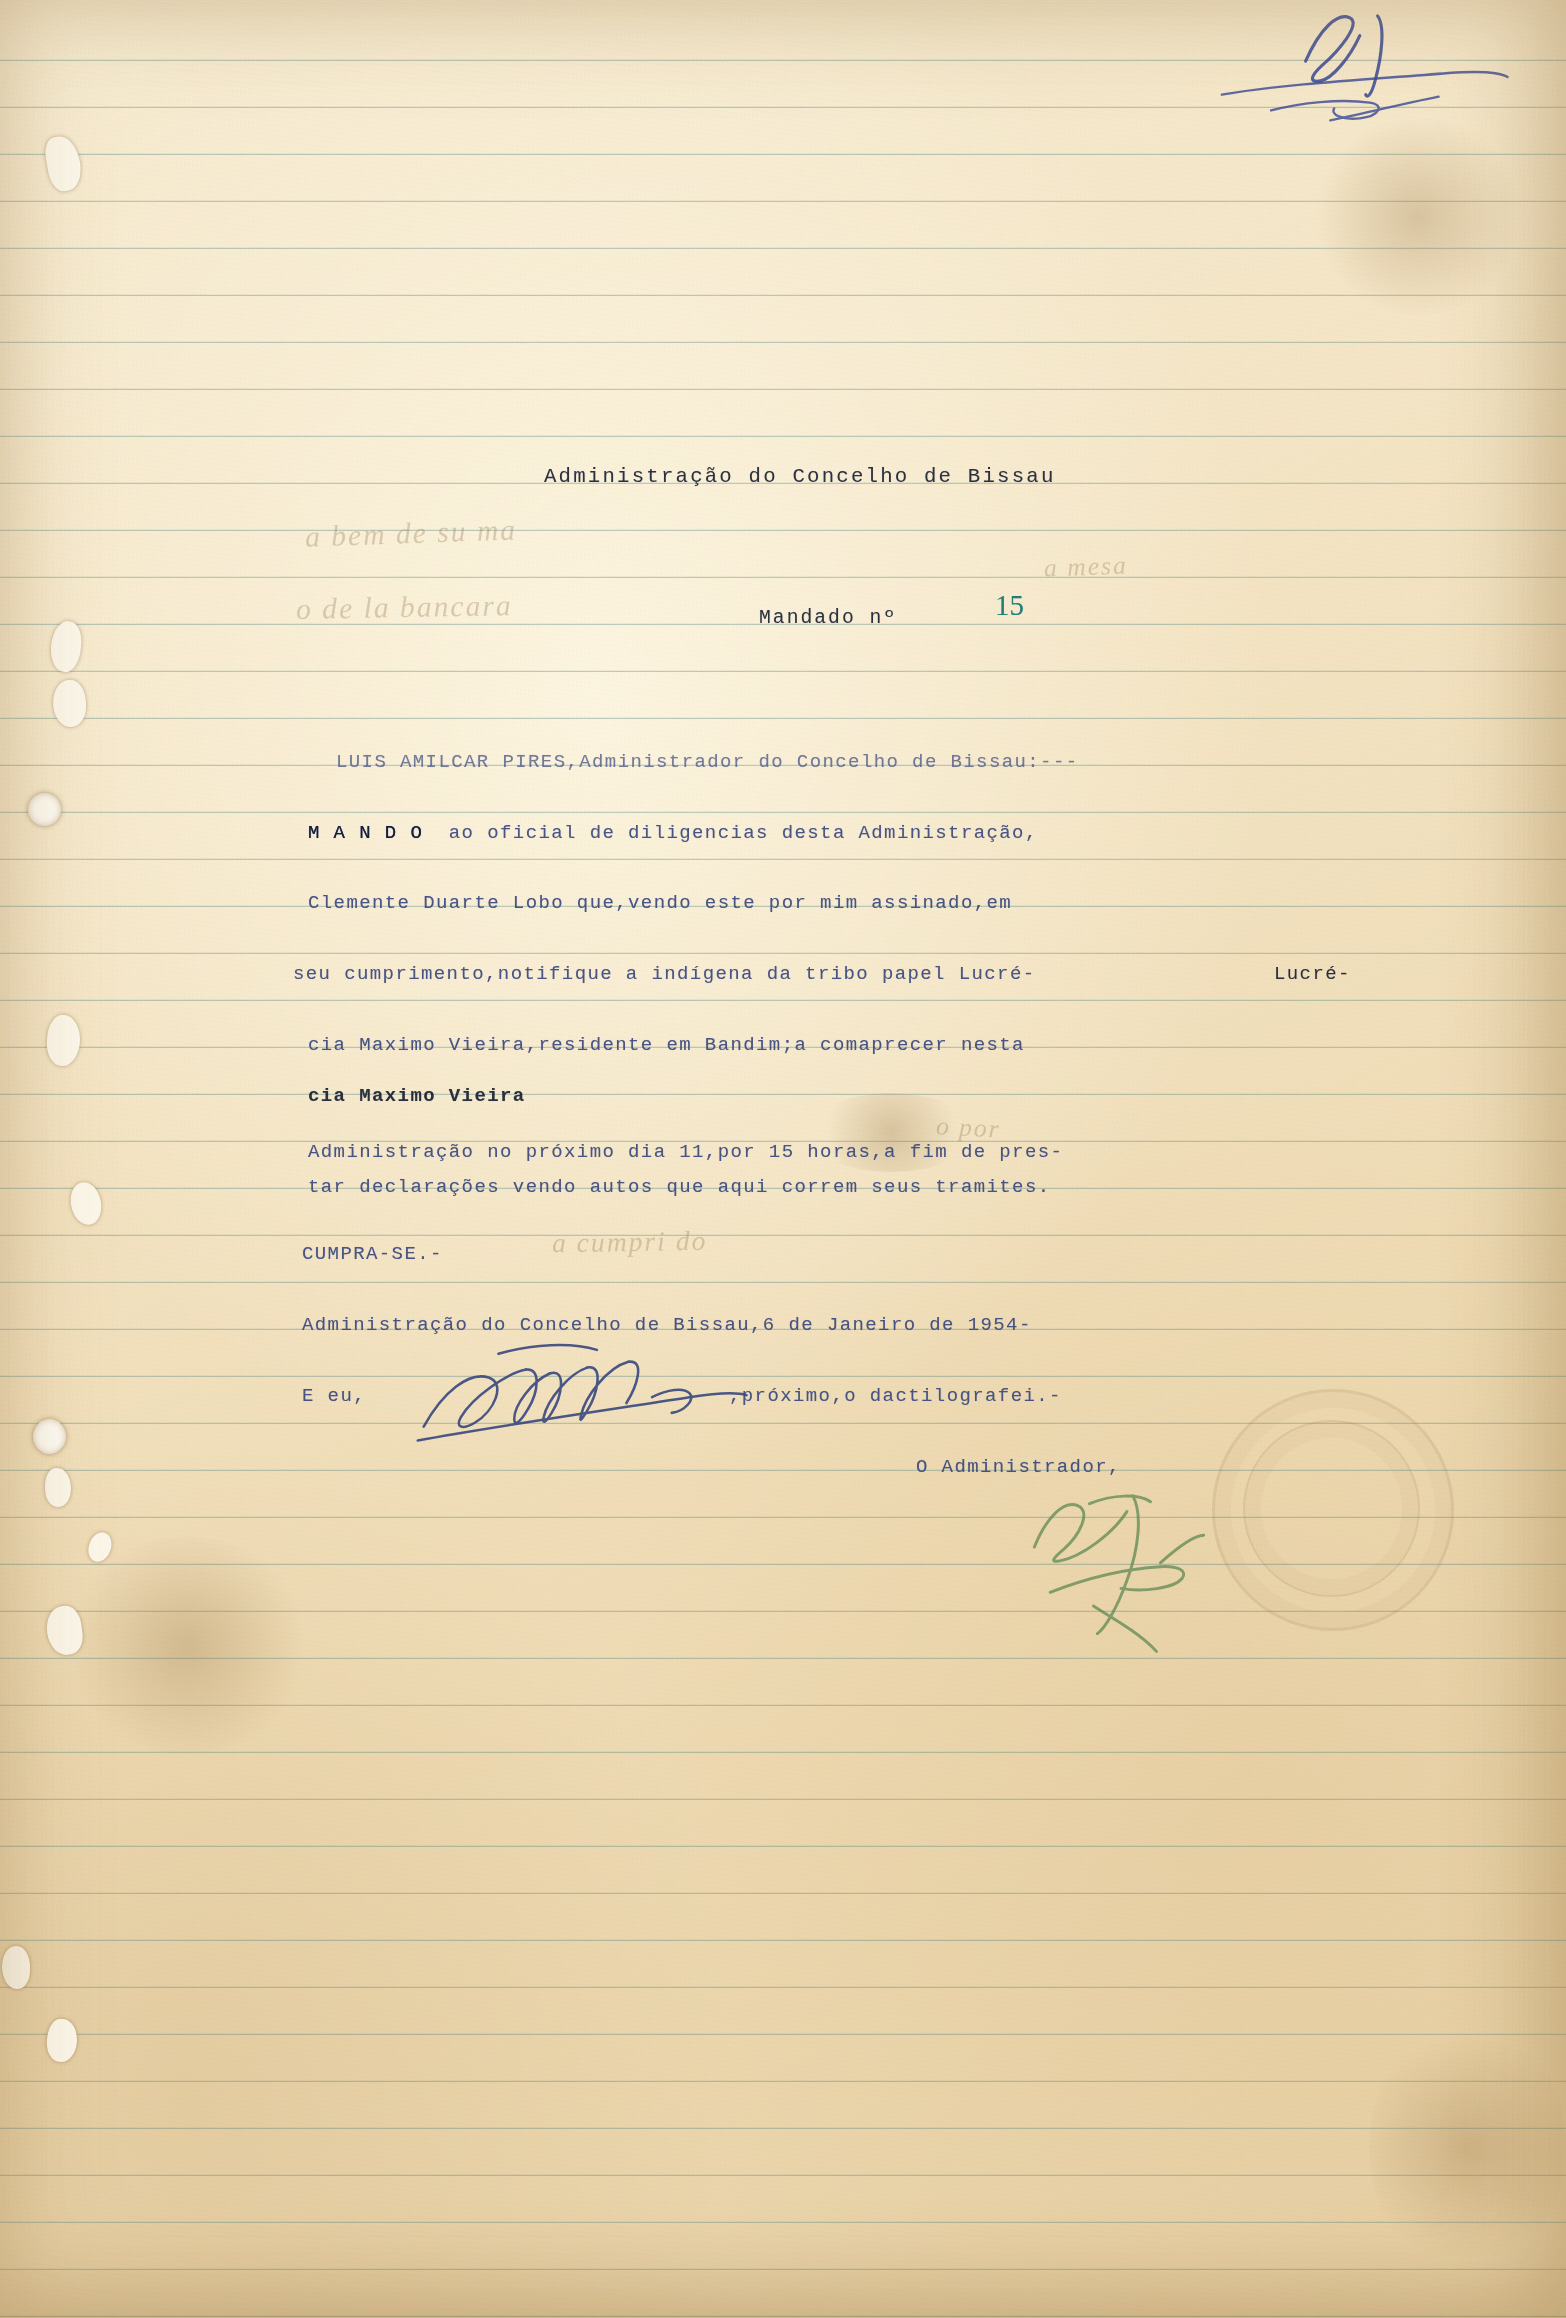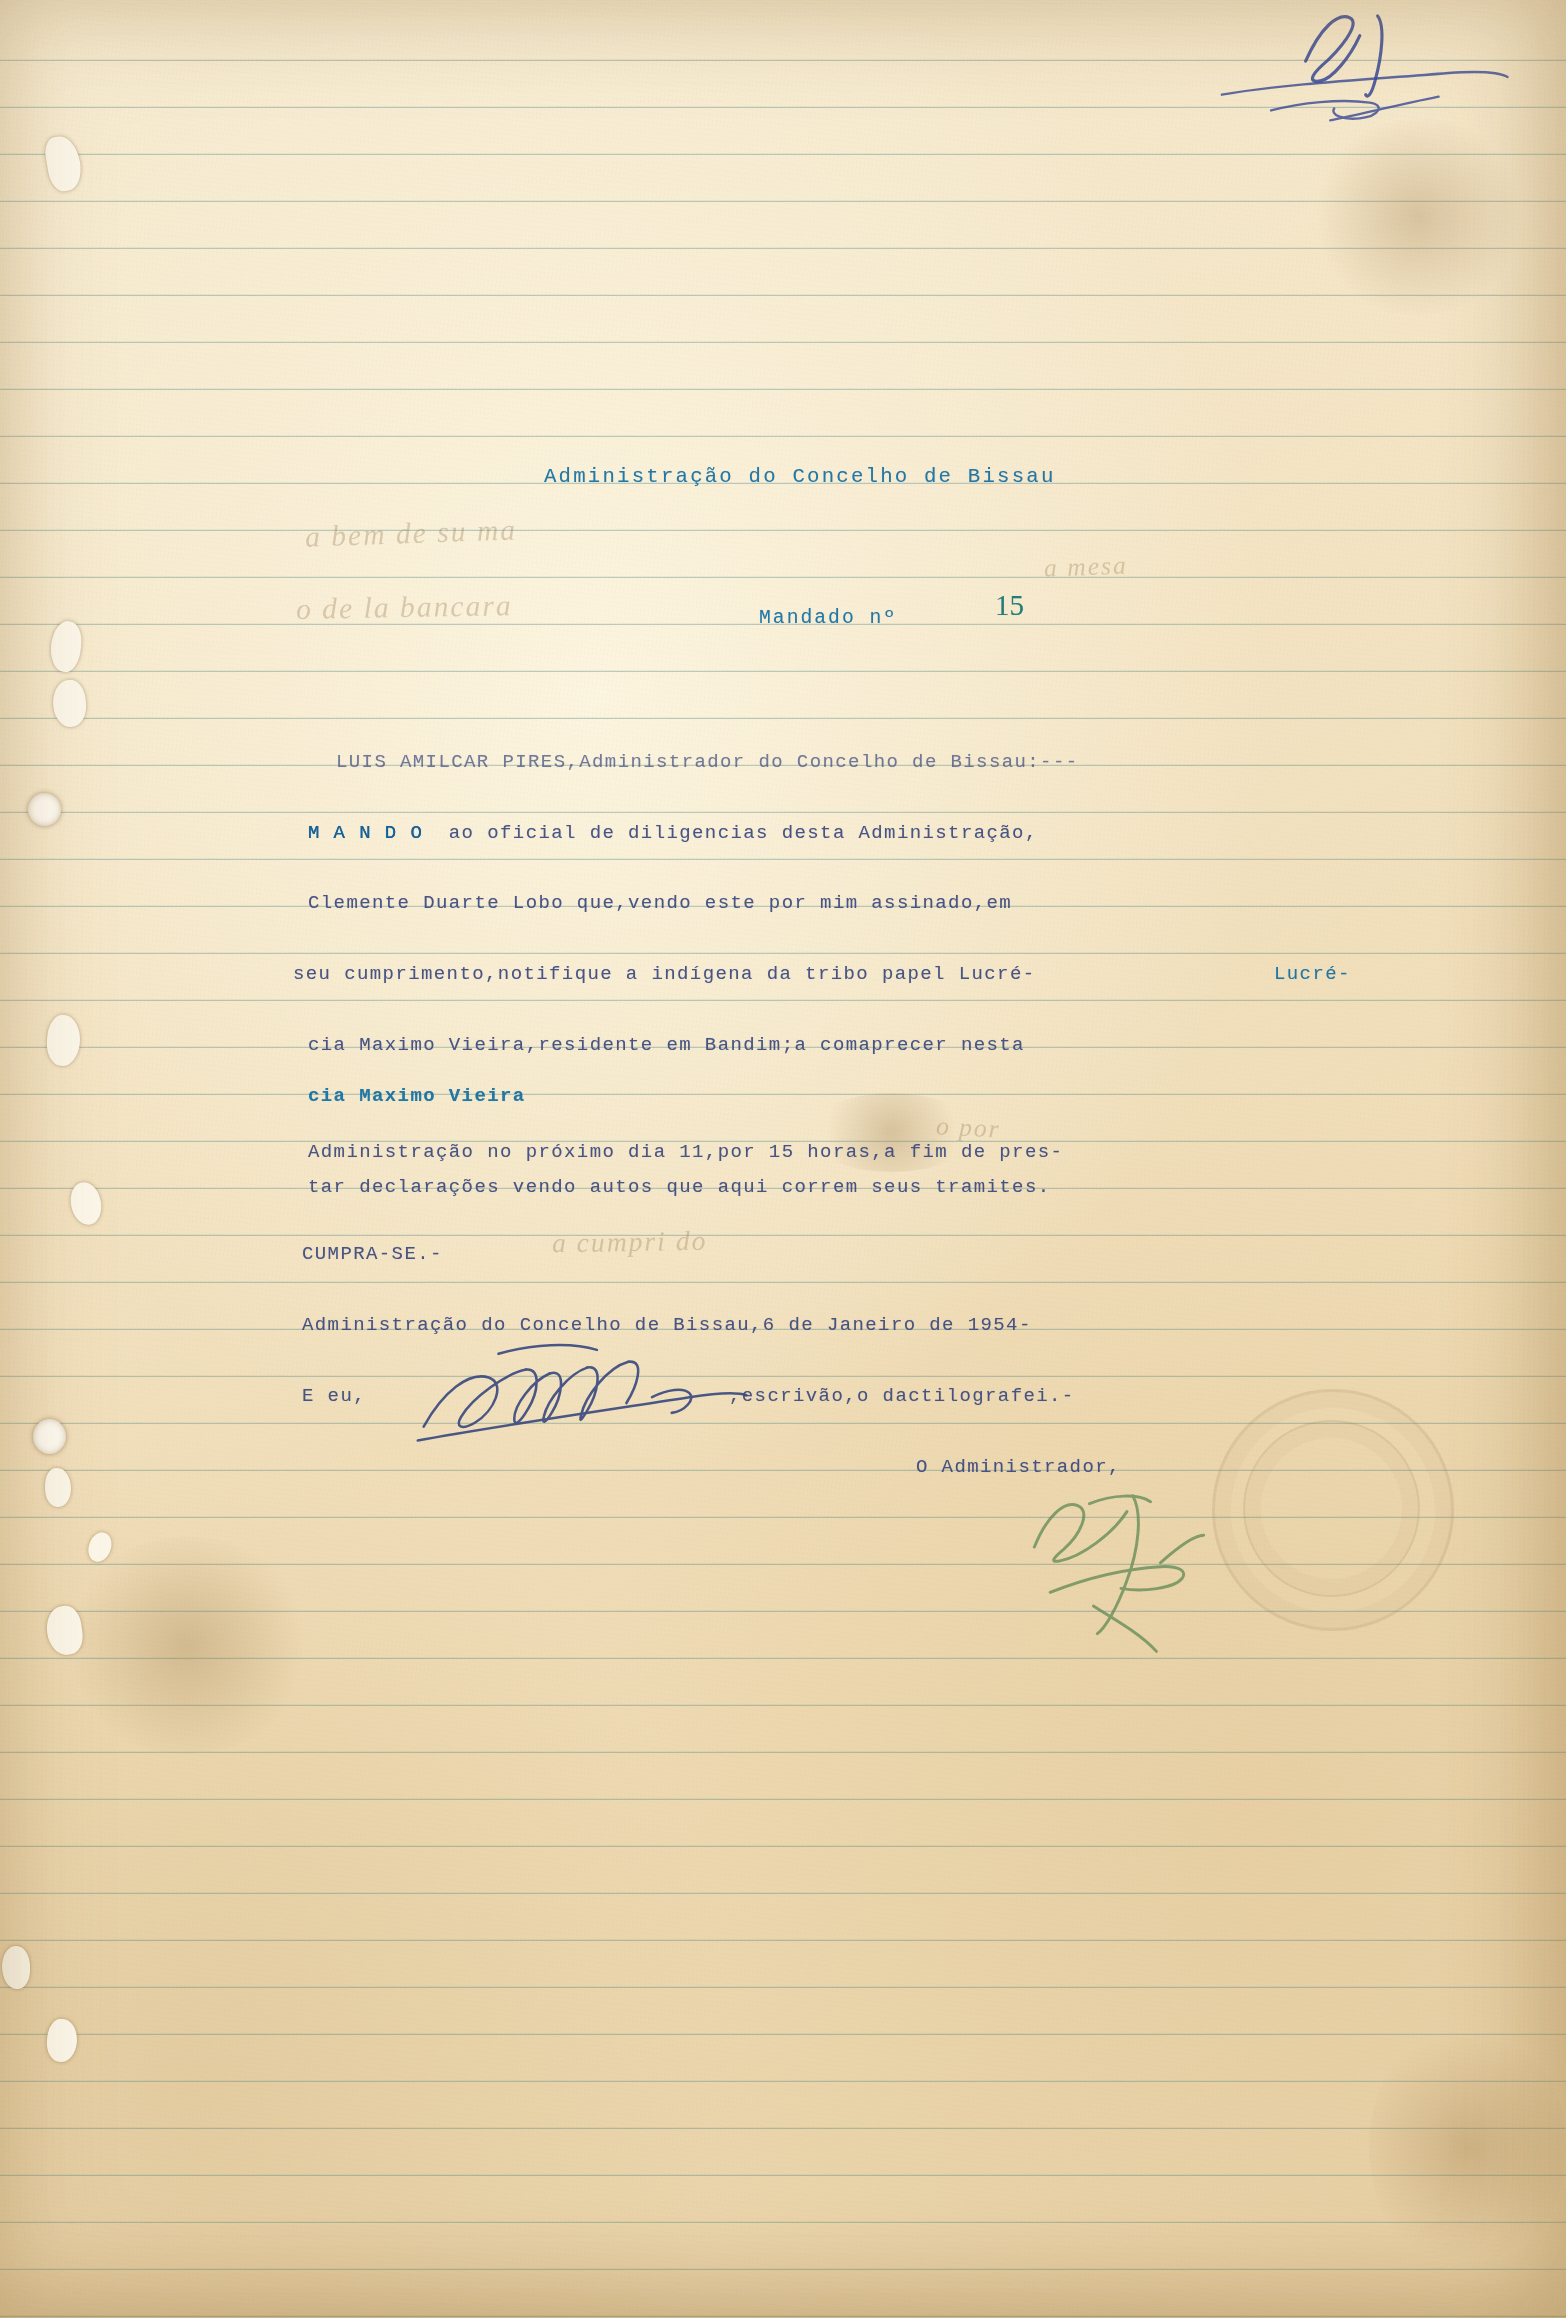--- a/index.html
+++ b/index.html
@@ -91,21 +91,21 @@
   .line {
     position: absolute;
     white-space: pre;
     font-size: 19px;
     letter-spacing: 1.4px;
     color: #2f3f7a;
     opacity: 0.92;
     text-shadow: 0 0 1px rgba(45,60,120,0.25);
   }
   .blue { color: #39487f; }
-  .red  { color: #0369a1; opacity: 0.88; }
+  .red  { color: #0f172a; opacity: 0.88; }
   .fade { opacity: 0.70; margin-left: 28px; }
 
   .title {
     font-size: 20.7px;
     letter-spacing: 2.2px;
   }
   .mandado {
     font-size: 19.7px;
     letter-spacing: 2px;
   }
@@ -214,21 +214,21 @@
 
     <div class="line blue" style="left:302px; top:1243px;">CUMPRA-SE.-</div>
 
     <div class="line blue" style="left:302px; top:1314px;">Administração do Concelho de Bissau,6 de Janeiro de 1954-</div>
 
     <div class="line red" style="left:1274px; top:963px;">Lucré-</div>
     <div class="line red" style="left:308px; top:1085px;font-weight:bold;">cia Maximo Vieira</div>
     <div class="line red" style="left:308px; top:822px;">M A N D O</div>
 
     <div class="line blue" style="left:302px; top:1385px;">E eu,</div>
-    <div class="line blue" style="left:729px; top:1385px;">,escrivão,o dactilografei.-</div>
+    <div class="line blue" style="left:729px; top:1385px;">,próximo,o dactilografei.-</div>
 
     <div class="line blue" style="left:916px; top:1456px;">O Administrador,</div>
   </div>
 
   <div class="sig" style="left:404px; top:1332px;">
     <svg width="374" height="148" viewBox="0 0 380 150">
       <g fill="none" stroke="#39487f" stroke-width="2.6" stroke-linecap="round" opacity="0.9">
         <path d="M20 96 C40 60, 66 40, 86 46 C104 52, 92 80, 72 92 C58 100, 52 96, 58 86 C70 66, 104 42, 124 38"></path>
         <path d="M124 38 C140 36, 136 62, 126 78 C118 92, 112 96, 112 88 C112 74, 130 50, 148 42"></path>
         <path d="M148 42 C166 36, 160 66, 150 82 C144 92, 140 94, 142 86 C146 68, 168 42, 186 36"></path>

